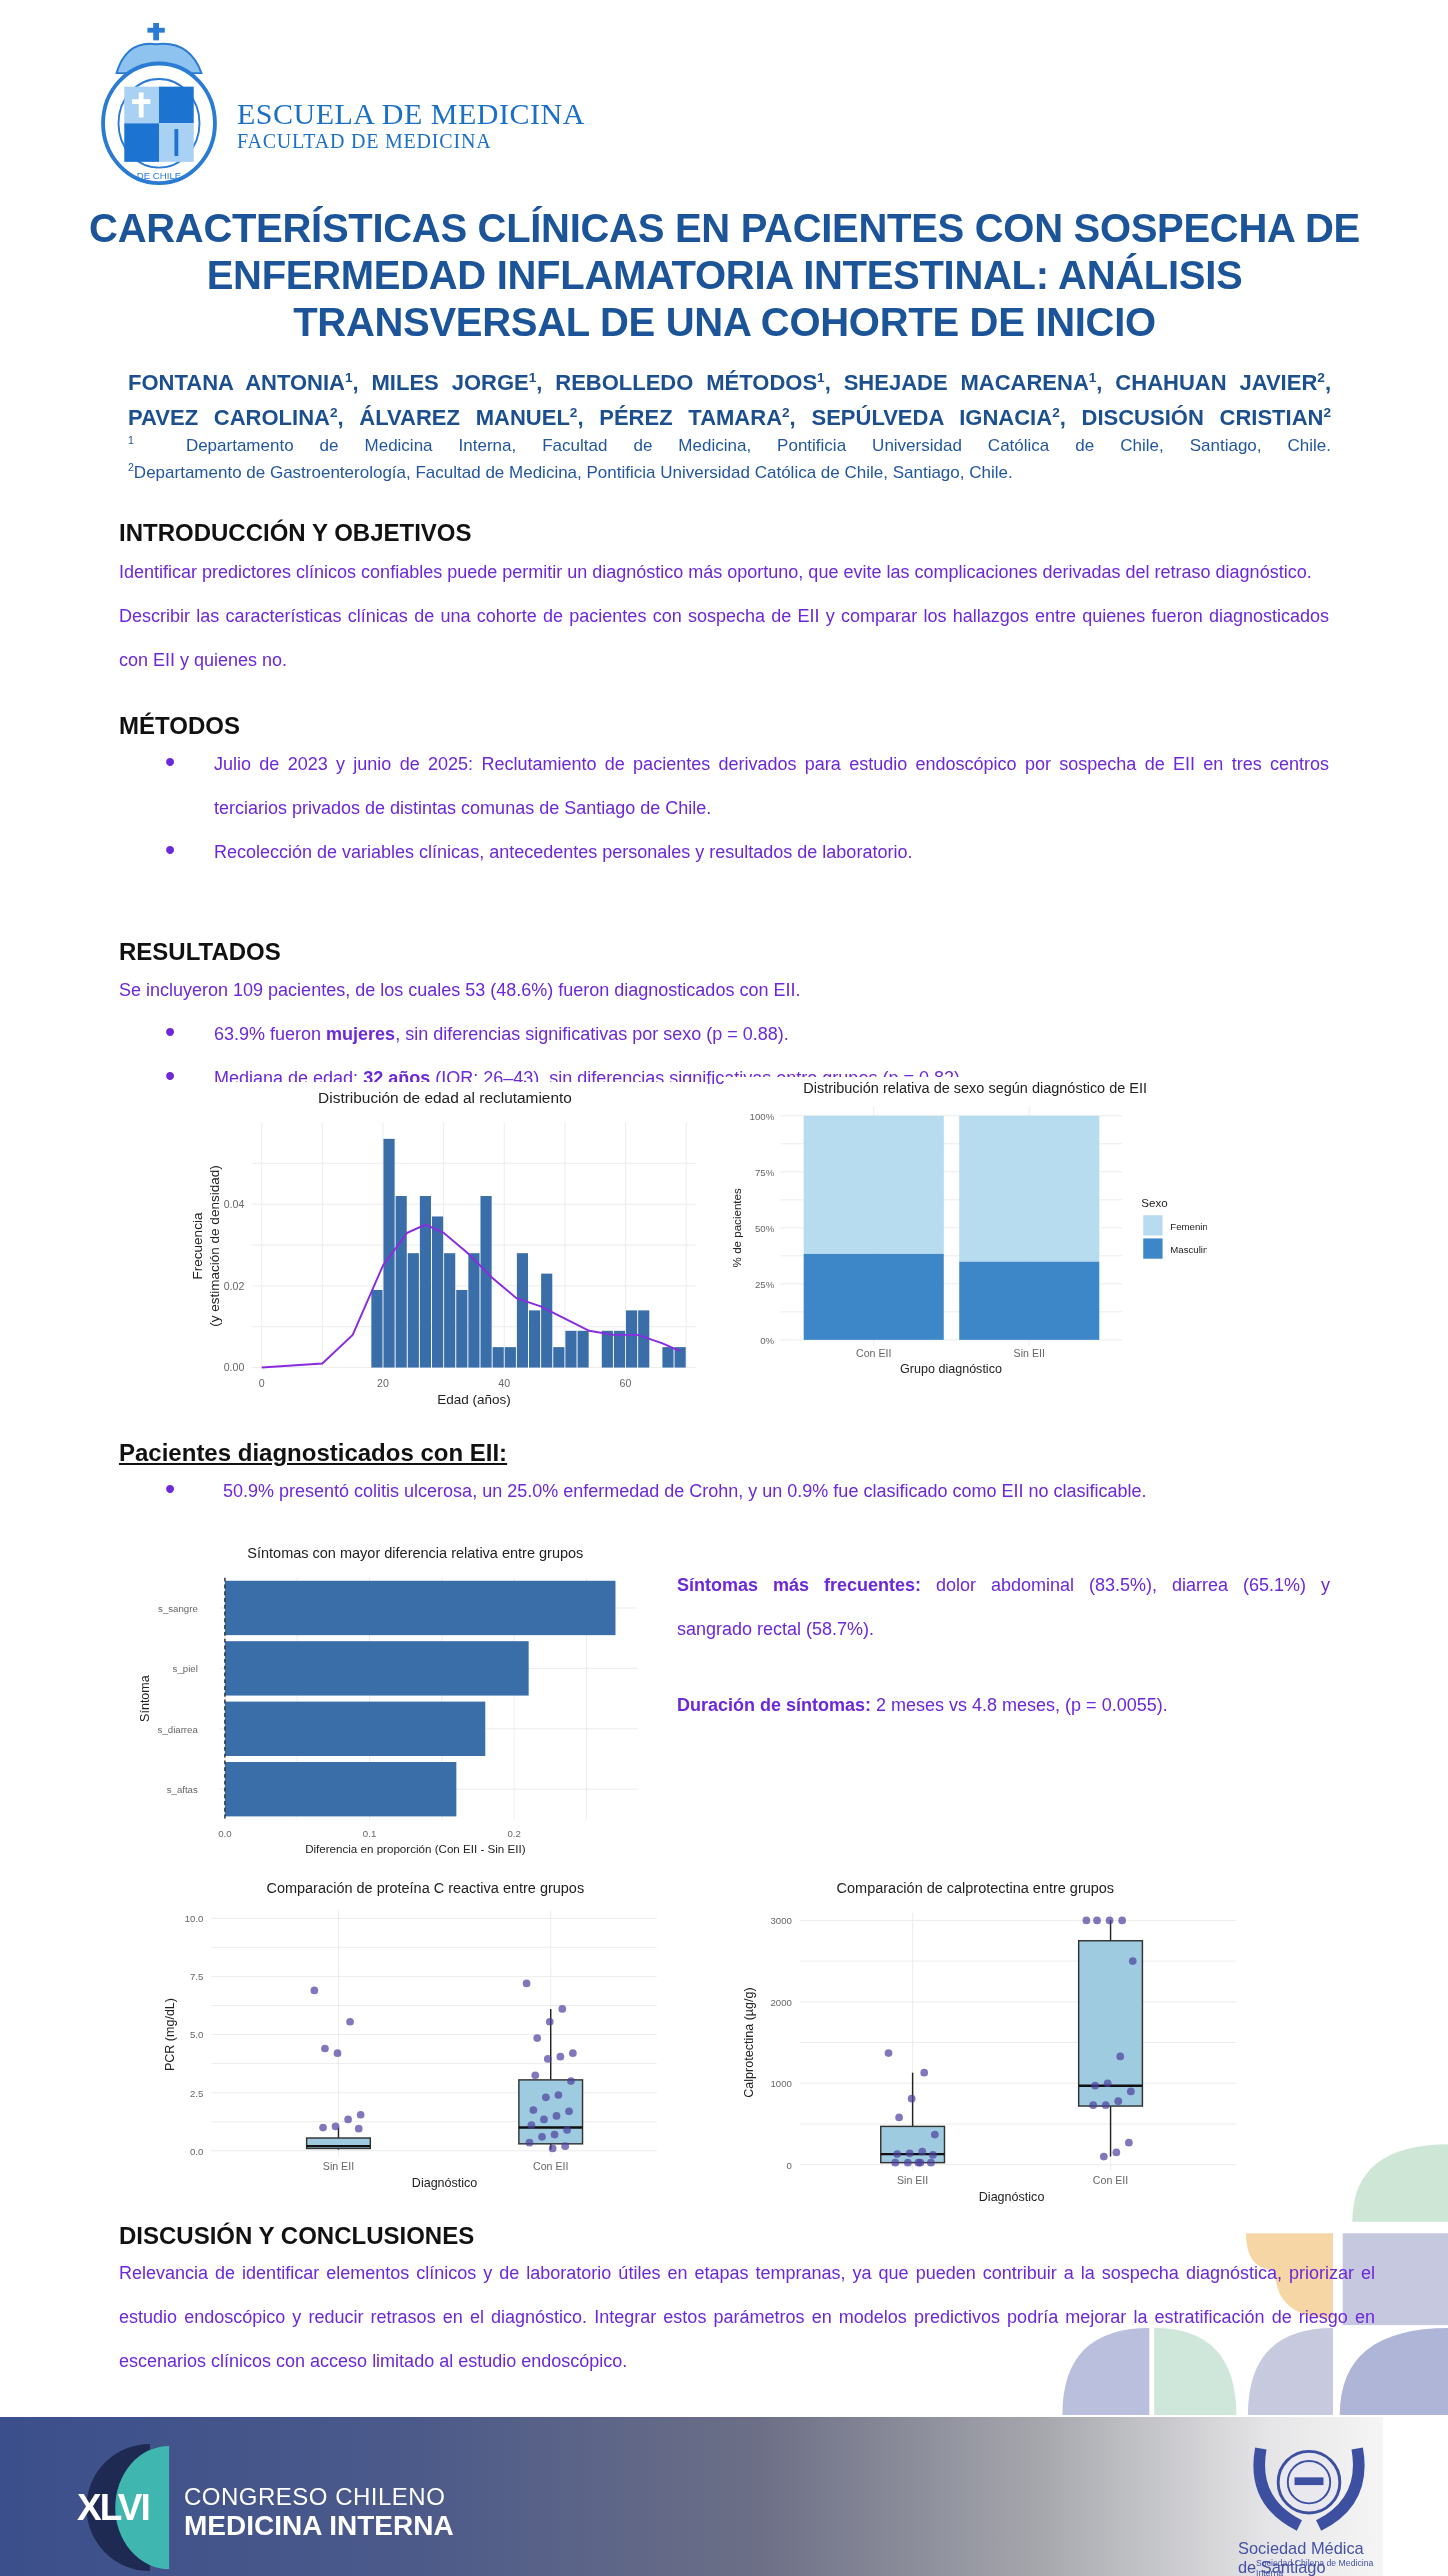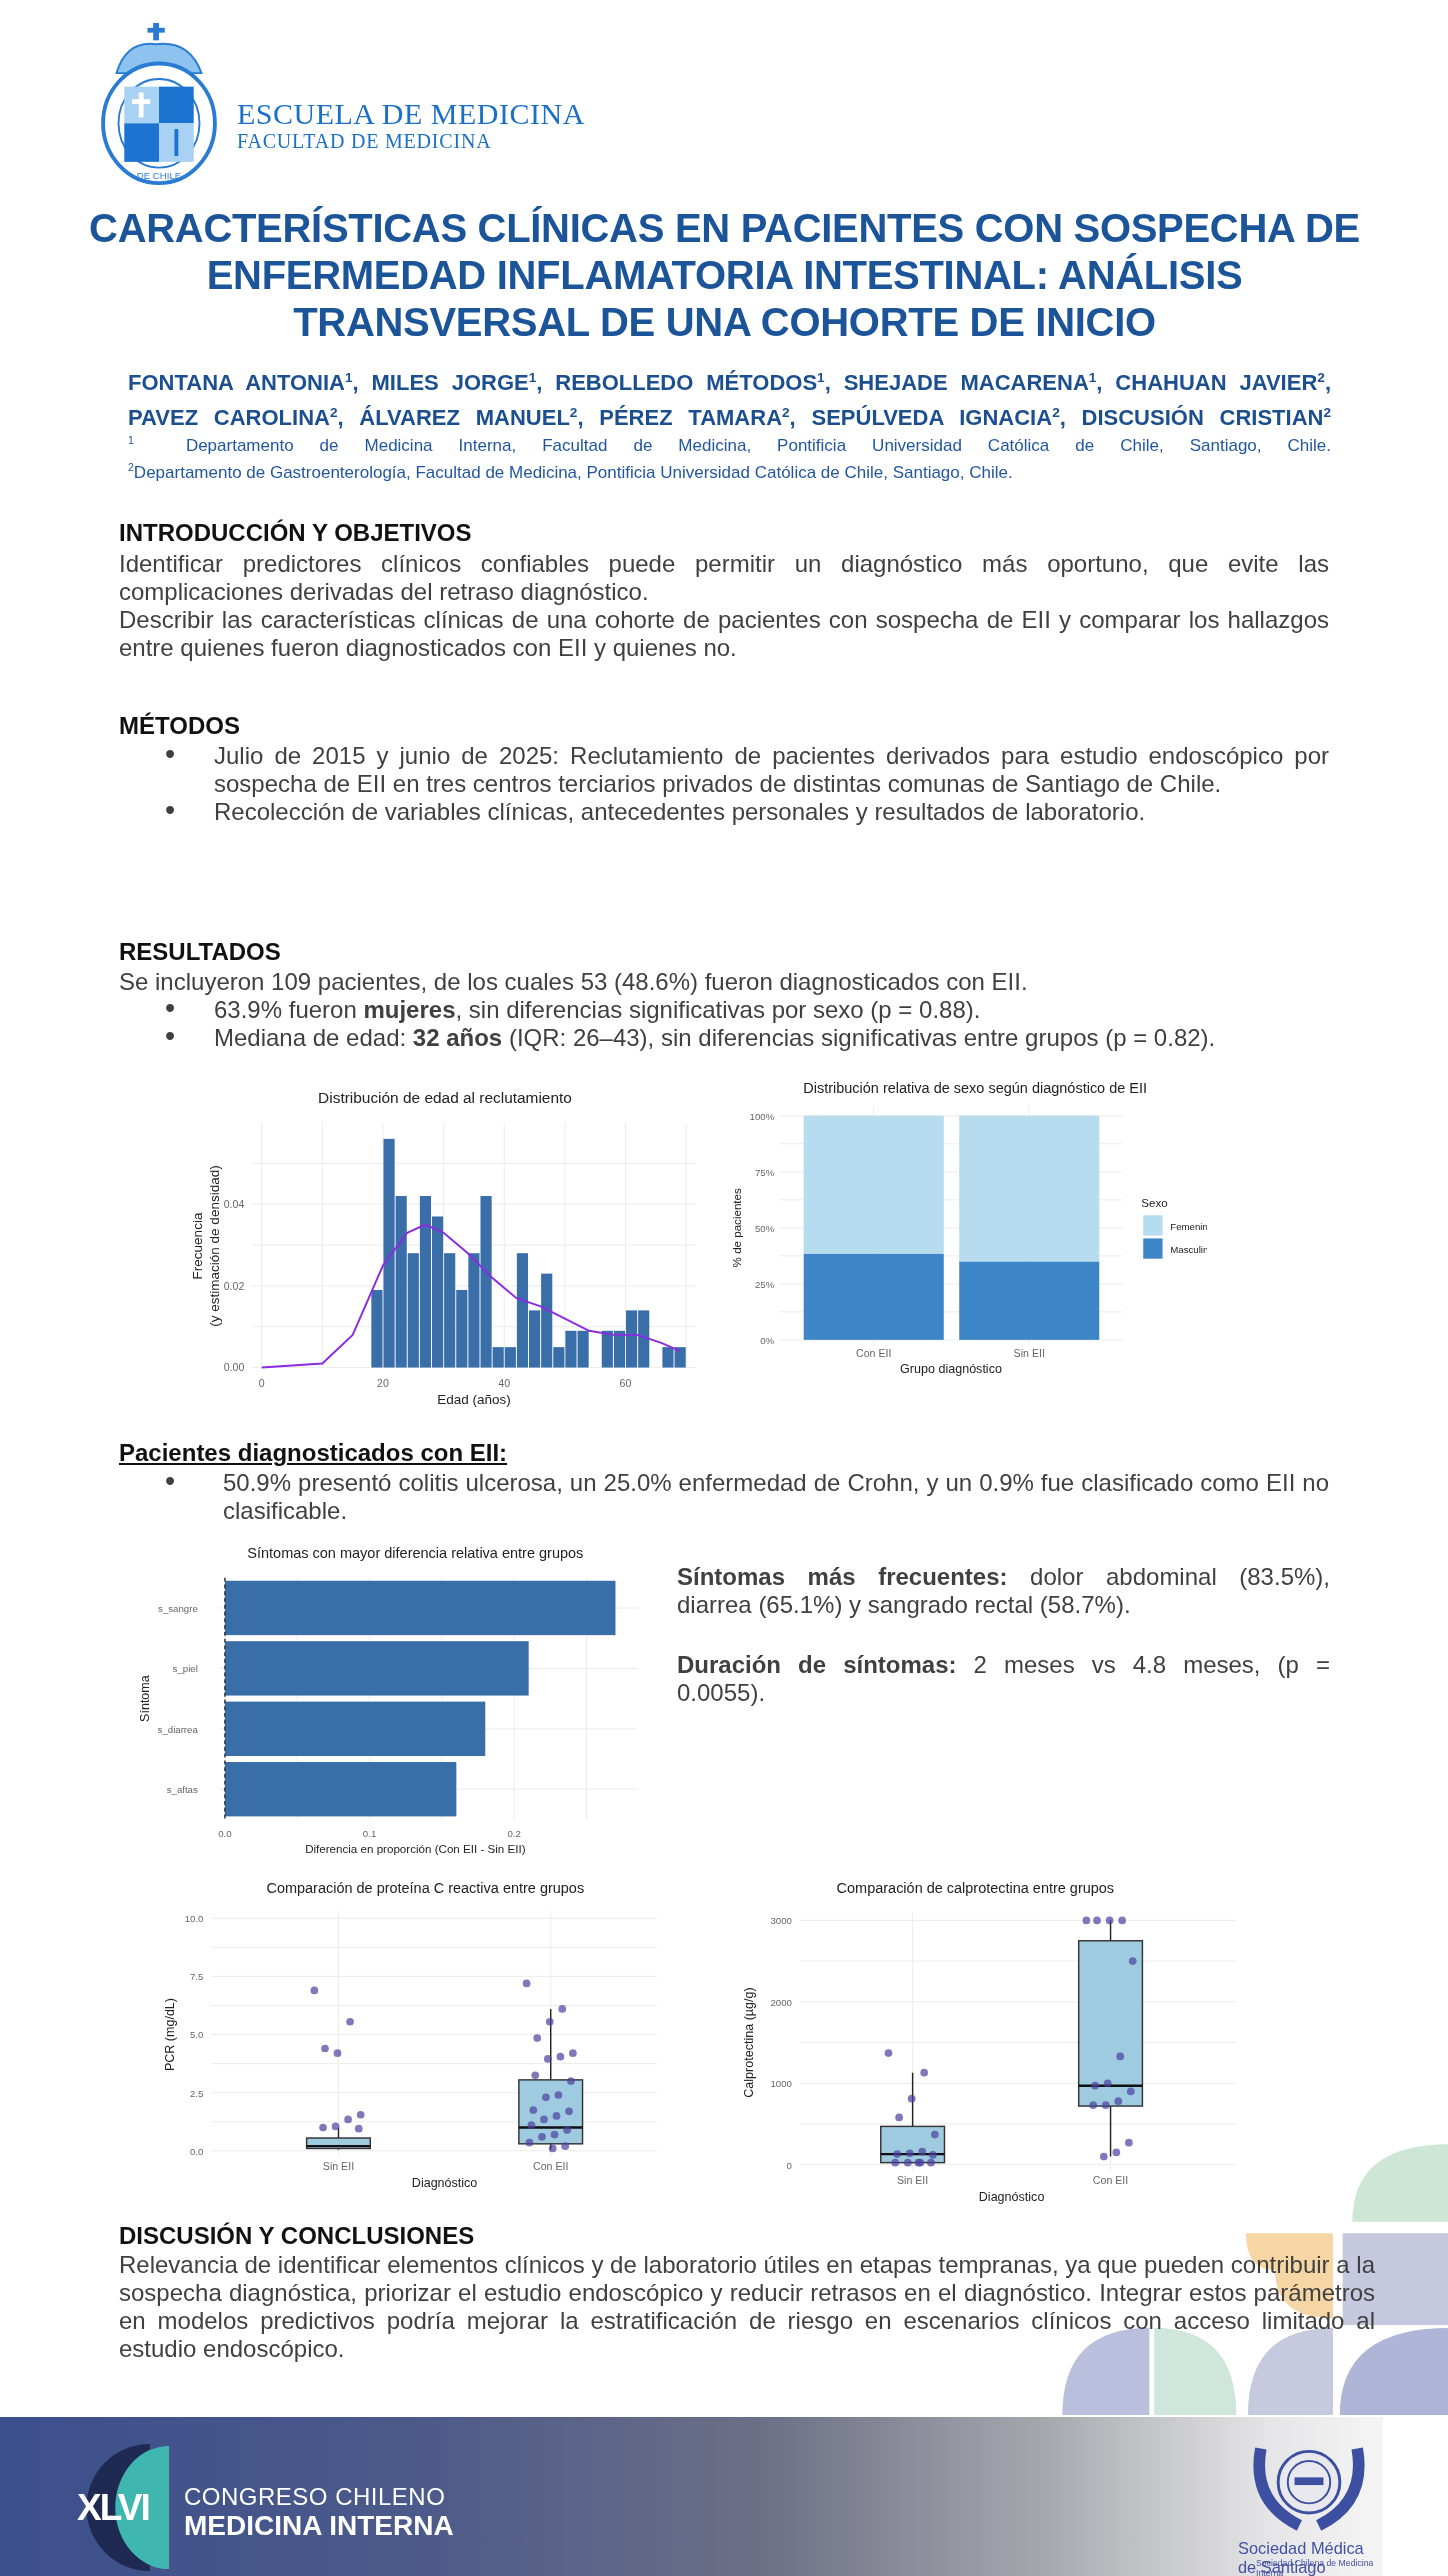--- a/index.html
+++ b/index.html
@@ -10,21 +10,21 @@
   .school-name { left:237px; top:97px; color:#1a6fc7; font-family:"Liberation Serif", serif; font-size:30px; letter-spacing:0.5px; }
   .school-sub { left:237px; top:130px; color:#1a6fc7; font-family:"Liberation Serif", serif; font-size:20px; letter-spacing:0.8px; }
   .title { left:58px; width:1333px; top:205px; text-align:center; color:#1b5499; font-weight:bold; font-size:40px; line-height:47px; letter-spacing:-0.3px; }
   .authors { left:128px; width:1203px; top:365px; color:#1b4f8f; font-weight:bold; font-size:22px; line-height:35px; text-align:justify; text-align-last:justify; }
   .authors sup, .aff sup { font-size:0.62em; vertical-align:super; line-height:0; }
   .aff { left:128px; width:1203px; color:#2257a0; font-size:17px; line-height:25px; }
   .aff1 { top:433px; text-align:justify; text-align-last:justify; }
   .aff2 { top:460px; }
   
   .sec-h { left:119px; font-weight:bold; font-size:24px; color:#111; }
-  .body-text { left:119px; width:1210px; font-size:24px; line-height:28px; text-align:justify; color:#404040; }
+  .body-text { left:119px; width:1210px; font-size:18px; line-height:44px; text-align:justify; color:#6d28d9; }
   ul.bul { list-style:none; margin:0; padding:0; }
   ul.bul li { position:relative; padding-left:95px; }
   ul.bul li::before { content:"\2022"; position:absolute; left:46px; top:-1.9px; font-size:29px; }
   .underline { text-decoration:underline; }
   
   .chart { background:#fff; }
   svg text { font-family:"Liberation Sans", sans-serif; }
   
   .decor { right:0; top:2125px; width:406px; height:290px; }
   
@@ -76,21 +76,21 @@
 
 <div class="abs sec-h" style="top:519px;">INTRODUCCIÓN Y OBJETIVOS</div>
 <div class="abs body-text" style="top:550px;">
   <div>Identificar predictores clínicos confiables puede permitir un diagnóstico más oportuno, que evite las complicaciones derivadas del retraso diagnóstico.</div>
   <div>Describir las características clínicas de una cohorte de pacientes con sospecha de EII y comparar los hallazgos entre quienes fueron diagnosticados con EII y quienes no.</div>
 </div>
 
 <div class="abs sec-h" style="top:712px;">MÉTODOS</div>
 <div class="abs body-text" style="top:742px;">
   <ul class="bul">
-    <li>Julio de 2015 y junio de 2025: Reclutamiento de pacientes derivados para estudio endoscópico por sospecha de EII en tres centros terciarios privados de distintas comunas de Santiago de Chile.</li>
+    <li>Julio de 2023 y junio de 2025: Reclutamiento de pacientes derivados para estudio endoscópico por sospecha de EII en tres centros terciarios privados de distintas comunas de Santiago de Chile.</li>
     <li>Recolección de variables clínicas, antecedentes personales y resultados de laboratorio.</li>
   </ul>
 </div>
 
 <div class="abs sec-h" style="top:938px;">RESULTADOS</div>
 <div class="abs body-text" style="top:968px;">
   <div>Se incluyeron 109 pacientes, de los cuales 53 (48.6%) fueron diagnosticados con EII.</div>
   <ul class="bul">
     <li><span>63.9% fueron </span><b>mujeres</b><span>, sin diferencias significativas por sexo (p = 0.88).</span></li>
     <li><span>Mediana de edad: </span><b>32 años</b><span> (IQR: 26–43), sin diferencias significativas entre grupos (p = 0.82).</span></li>

